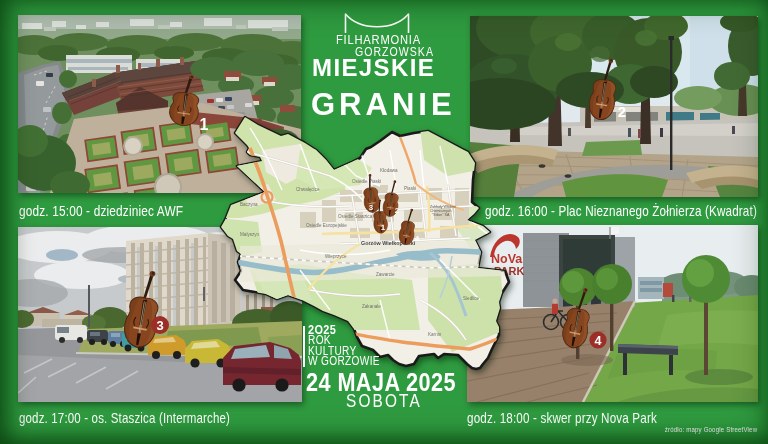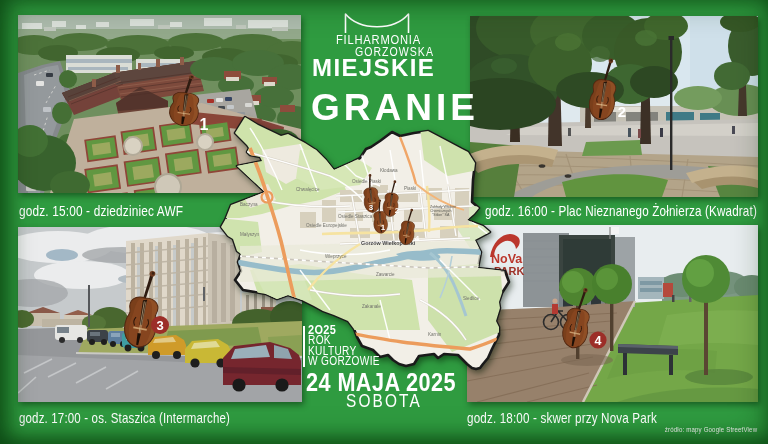--- a/index.html
+++ b/index.html
@@ -757,21 +757,21 @@
 <svg style="position:absolute;left:334px;top:11px;z-index:21" width="86" height="24" viewBox="0 0 86 24">
   <path d="M11.5,22 L11.5,3 C26,20 60,20 74.5,3 L74.5,22" fill="none" stroke="#fff" stroke-width="1.6" stroke-linejoin="round"></path>
 </svg>
 
 <div class="ttl" style="left:336px;top:32.5px;font-weight:normal;font-size:13px;letter-spacing:0.9px;transform:scaleX(.86);transform-origin:0 0;">FILHARMONIA</div>
 
 <div class="ttl" style="left:355px;top:45.5px;font-weight:normal;font-size:12.5px;letter-spacing:1.2px;transform:scaleX(.845);transform-origin:0 0;">GORZOWSKA</div>
 
 <div class="ttl" style="left:312px;top:56px;font-size:24px;letter-spacing:1.4px;">MIEJSKIE</div>
 
-<div class="ttl" style="left:311px;top:89px;font-size:37px;letter-spacing:4px;">GRANIE</div>
+<div class="ttl" style="left:311px;top:89px;font-size:31px;letter-spacing:4px;">GRANIE</div>
 
 <div class="cap" style="left:19px;top:203px;transform:scaleX(.79);transform-origin:0 0;">godz. 15:00 - dziedziniec AWF</div>
 
 <div class="cap" style="left:485px;top:203px;transform:scaleX(.777);transform-origin:0 0;">godz. 16:00 - Plac Nieznanego Żołnierza (Kwadrat)</div>
 
 <div class="cap" style="left:19px;top:410px;transform:scaleX(.768);transform-origin:0 0;">godz. 17:00 - os. Staszica (Intermarche)</div>
 
 <div class="cap" style="left:467px;top:410px;transform:scaleX(.777);transform-origin:0 0;">godz. 18:00 - skwer przy Nova Park</div>
 
 <div style="position:absolute;left:303px;top:326px;width:2px;height:41px;background:#fff;z-index:21"></div>

